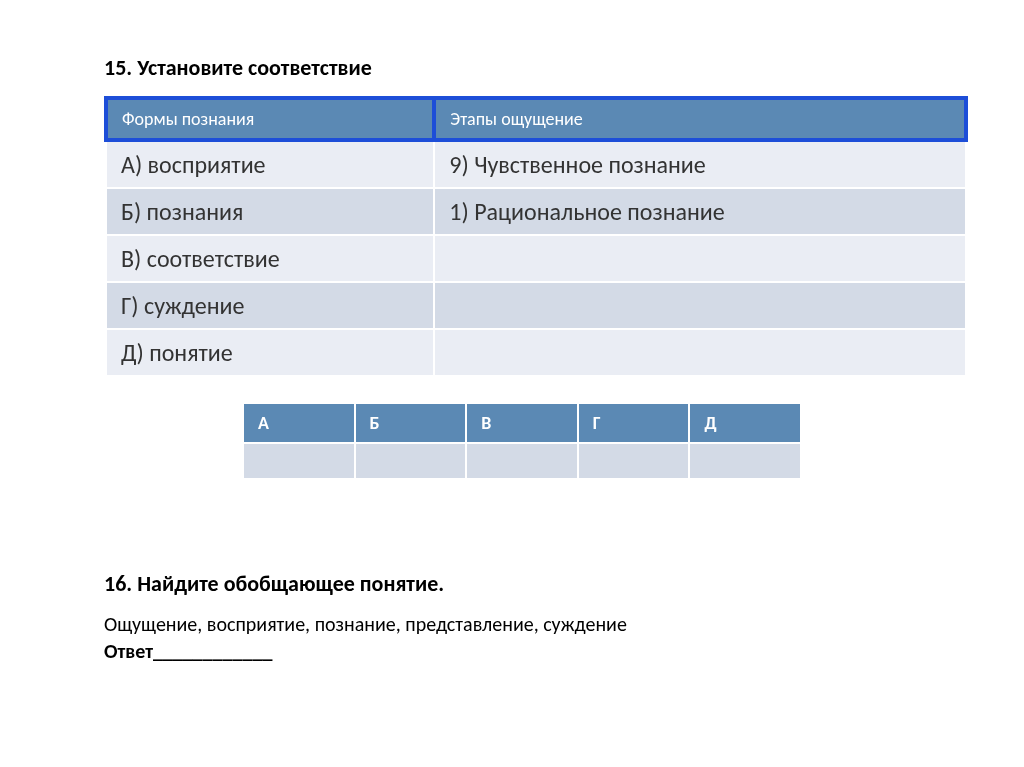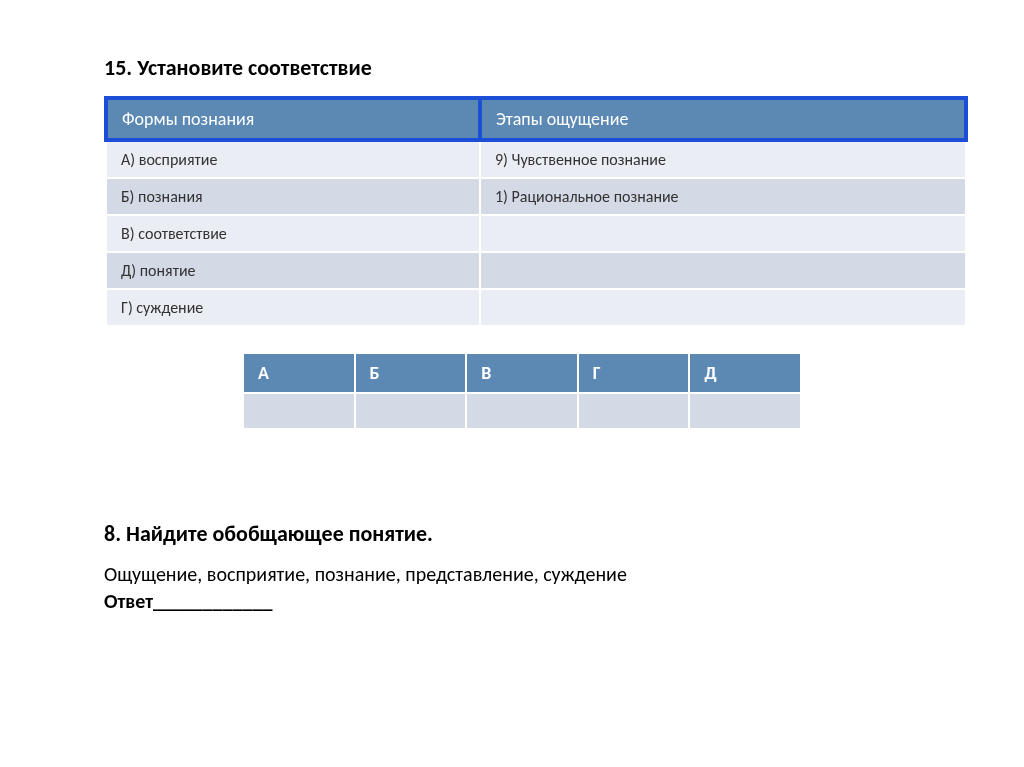--- a/index.html
+++ b/index.html
@@ -29,21 +29,21 @@
       background: #5b89b4;
       color: #ffffff;
       font-weight: normal;
       text-align: left;
       padding: 8px 14px;
       font-size: 18px;
       border: 4px solid #1d4ed8;
     }
     .match-table td {
       padding: 8px 14px;
-      font-size: 16px;
+      font-size: 24px;
       color: #333;
       border: 2px solid #ffffff;
     }
     .match-table tr:nth-child(even) td {
       background: #d3dae6;
     }
     .match-table tr:nth-child(odd) td {
       background: #eaedf4;
     }
     .answer-table-wrap {
@@ -102,25 +102,25 @@
     </tr>
     <tr>
       <td>Б) познания</td>
       <td>1) Рациональное познание</td>
     </tr>
     <tr>
       <td>В) соответствие</td>
       <td></td>
     </tr>
     <tr>
-      <td>Д) понятие</td>
+      <td>Г) суждение</td>
       <td></td>
     </tr>
     <tr>
-      <td>Г) суждение</td>
+      <td>Д) понятие</td>
       <td></td>
     </tr>
   </tbody>
 </table>
 
 <div class="answer-table-wrap">
   <table class="answer-table">
     <thead>
       <tr>
         <th>А</th>
@@ -135,15 +135,15 @@
         <td></td>
         <td></td>
         <td></td>
         <td></td>
         <td></td>
       </tr>
     </tbody>
   </table>
 </div>
 
-<div class="question-title">8. Найдите обобщающее понятие.</div>
+<div class="question-title">16. Найдите обобщающее понятие.</div>
 <div class="q16-prompt">Ощущение, восприятие, познание, представление, суждение</div>
 <div class="answer-line">Ответ____________</div>
 
 </body></html>

